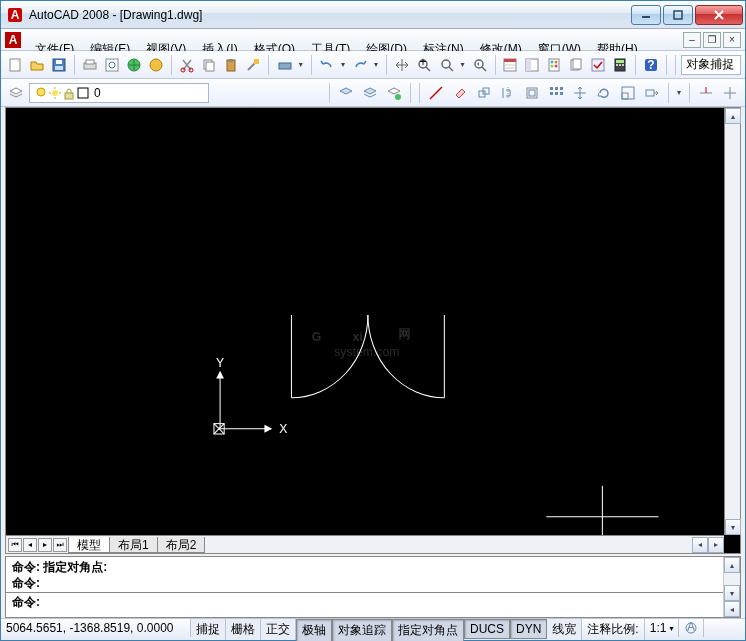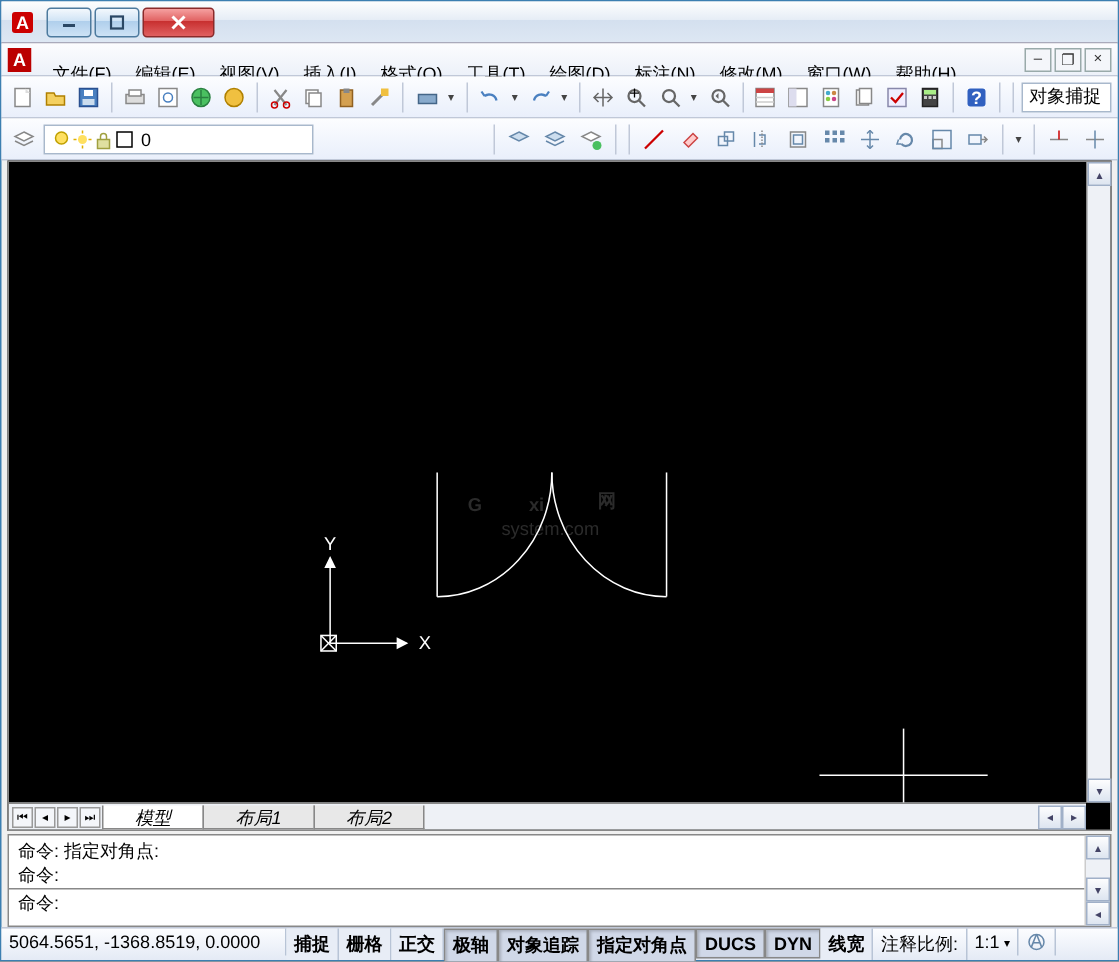--- a/index.html
+++ b/index.html
@@ -30,49 +30,50 @@
 .combo { height: 20px; border: 1px solid #a8b8cc; background: #fff; display: flex; align-items: center; padding: 0 4px; min-width: 60px; }
 
 
 .canvas-wrap { flex: 1; position: relative; background: #000; margin: 0 4px; border: 1px solid #888; }
 .canvas { position: absolute; inset: 0; }
 .scrollbar-v { position: absolute; right: 0; top: 0; bottom: 18px; width: 16px; background: #eef1f6; border-left: 1px solid #888; display:flex; flex-direction:column; }
 .scrollbar-h { position: absolute; left: 0; right: 16px; bottom: 0; height: 18px; background: #eef1f6; border-top: 1px solid #888; display:flex; align-items:center; }
 .scrollbtn { width:16px; height:16px; background:linear-gradient(#fdfdfe,#dde5f0); border:1px solid #a0b0c8; display:flex; align-items:center; justify-content:center; font-size:8px; color:#446; }
 .tabs { display: flex; align-items: center; height: 18px; padding-left: 2px; }
 .tabs .navbtn { width: 14px; height: 14px; border:1px solid #999; background:#f4f6fa; display:flex; align-items:center; justify-content:center; font-size:8px; margin-right:1px; }
-.tabs .tab { padding: 1px 21px; border: 1px solid #888; border-top: none; background: #e8e8e8; margin-right: -1px; height: 16px; line-height:14px;font-style:italic; }
+.tabs .tab { padding: 1px 8px; border: 1px solid #888; border-top: none; background: #e8e8e8; margin-right: -1px; height: 16px; line-height:14px; }
 .tabs .tab.active { background: #fff; font-weight: normal; }
 
 
 .cmdwin { height: 62px; margin: 2px 4px 0; border: 1px solid #888; background: #fff; display:flex; }
-.cmd-lines { flex:1; padding: 2px 6px; font-family: SimSun, monospace; line-height: 16px; overflow:hidden; border-right:1px solid #ccc; }
+.cmd-lines { flex:1; padding: 2px 6px; font-family: SimSun, monospace; line-height: 16px; overflow:hidden; border-right:1px solid #ccc;font-weight:bold; }
 .cmd-sep { height:1px; background:#888; margin:1px -6px; }
 .cmd-scroll { width:16px; background:#eef1f6; display:flex; flex-direction:column; }
 
 
 .statusbar { height: 22px; background: linear-gradient(#fcfdff,#e4eaf5); border-top: 1px solid #c0c8d8; display: flex; align-items: flex-start; font-family: SimSun, monospace; }
 .statusbar .cell { padding: 2px 5px; border-right: 1px solid #b8c4d6; display:flex; align-items:center; white-space:nowrap; }
-.statusbar .cell.toggle { background: #e8edf6; font-weight: bold; }
+.statusbar .cell.toggle { background: #e8edf6; }
 .statusbar .cell.pressed { background: #d0d8e8; border:1px solid #888; box-shadow: inset 1px 1px 2px rgba(0,0,0,.2); }
 
 svg { display: block; }
 </style>
 </head>
 <body>
 
 <div class="window">
 
   <div class="titlebar">
     <span class="app-icon">
       <svg width="16" height="16">
           <rect x="1" y="1" width="14" height="14" fill="#c00" rx="2"></rect>
           <text x="8" y="12" text-anchor="middle" fill="#fff" font-size="10" font-weight="bold">A</text>
         </svg>
     </span>
+    <span class="title">AutoCAD 2008 - [Drawing1.dwg]</span>
     <div class="winbtns">
       <div class="winbtn">
           <svg width="10" height="10">
             <line x1="1" y1="7" x2="9" y2="7" stroke="#2b4865" stroke-width="2"></line>
           </svg>
         </div>
       <div class="winbtn">
           <svg width="10" height="10">
             <rect x="1" y="1" width="8" height="8" fill="none" stroke="#2b4865" stroke-width="1.5"></rect>
           </svg>

